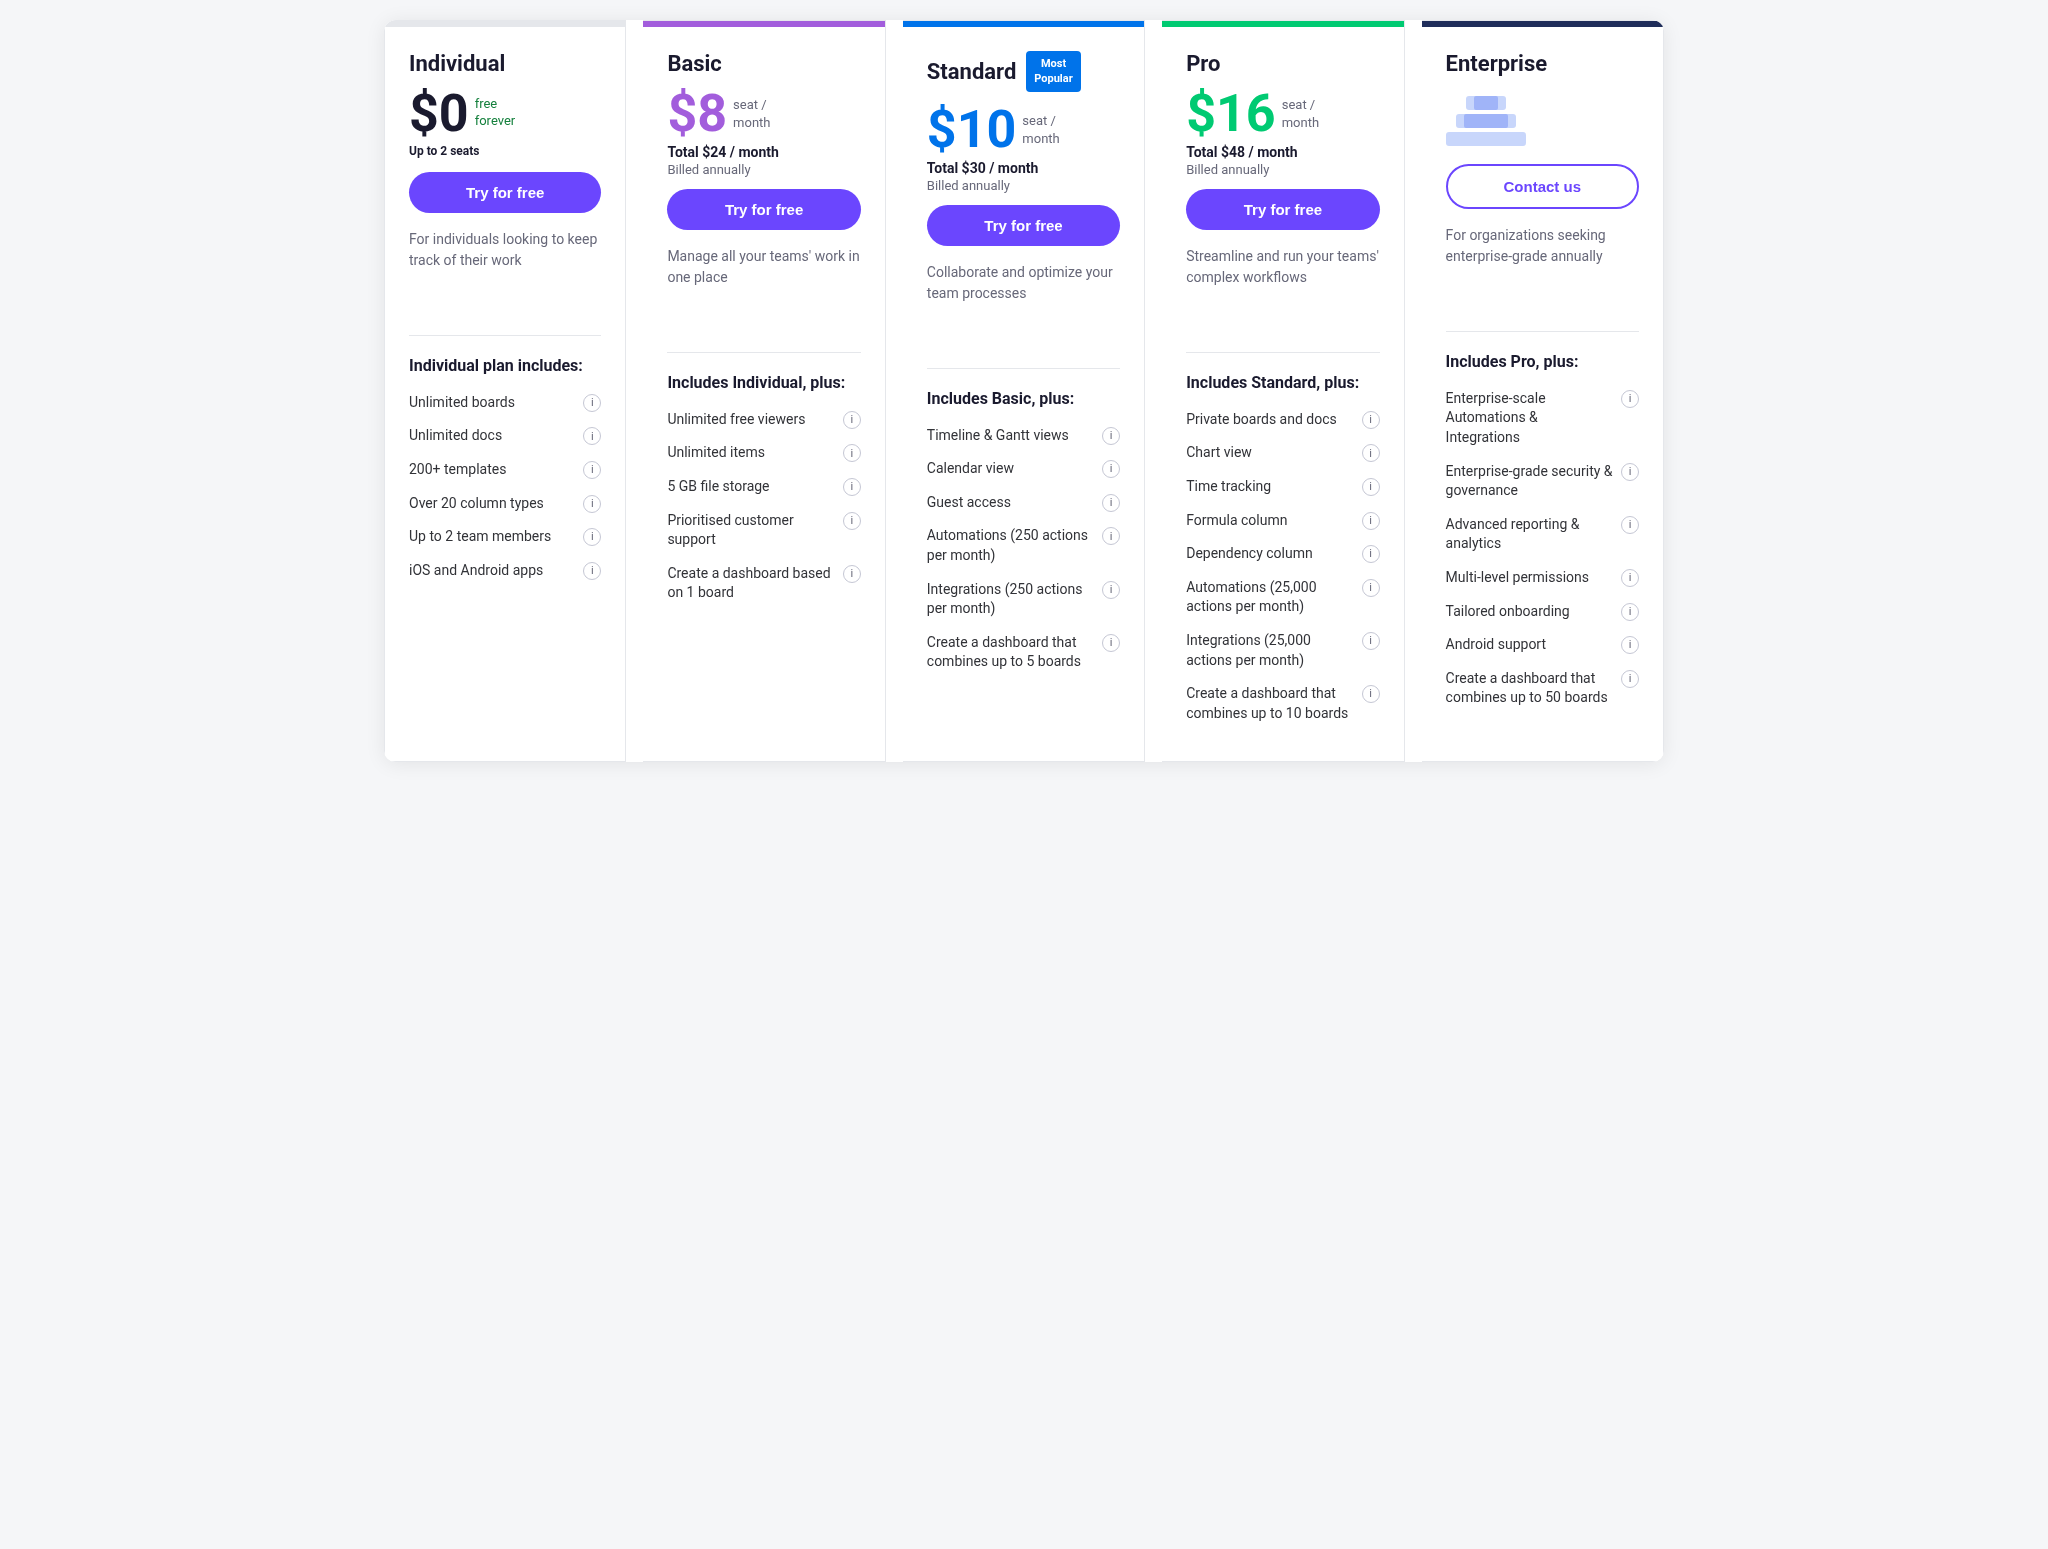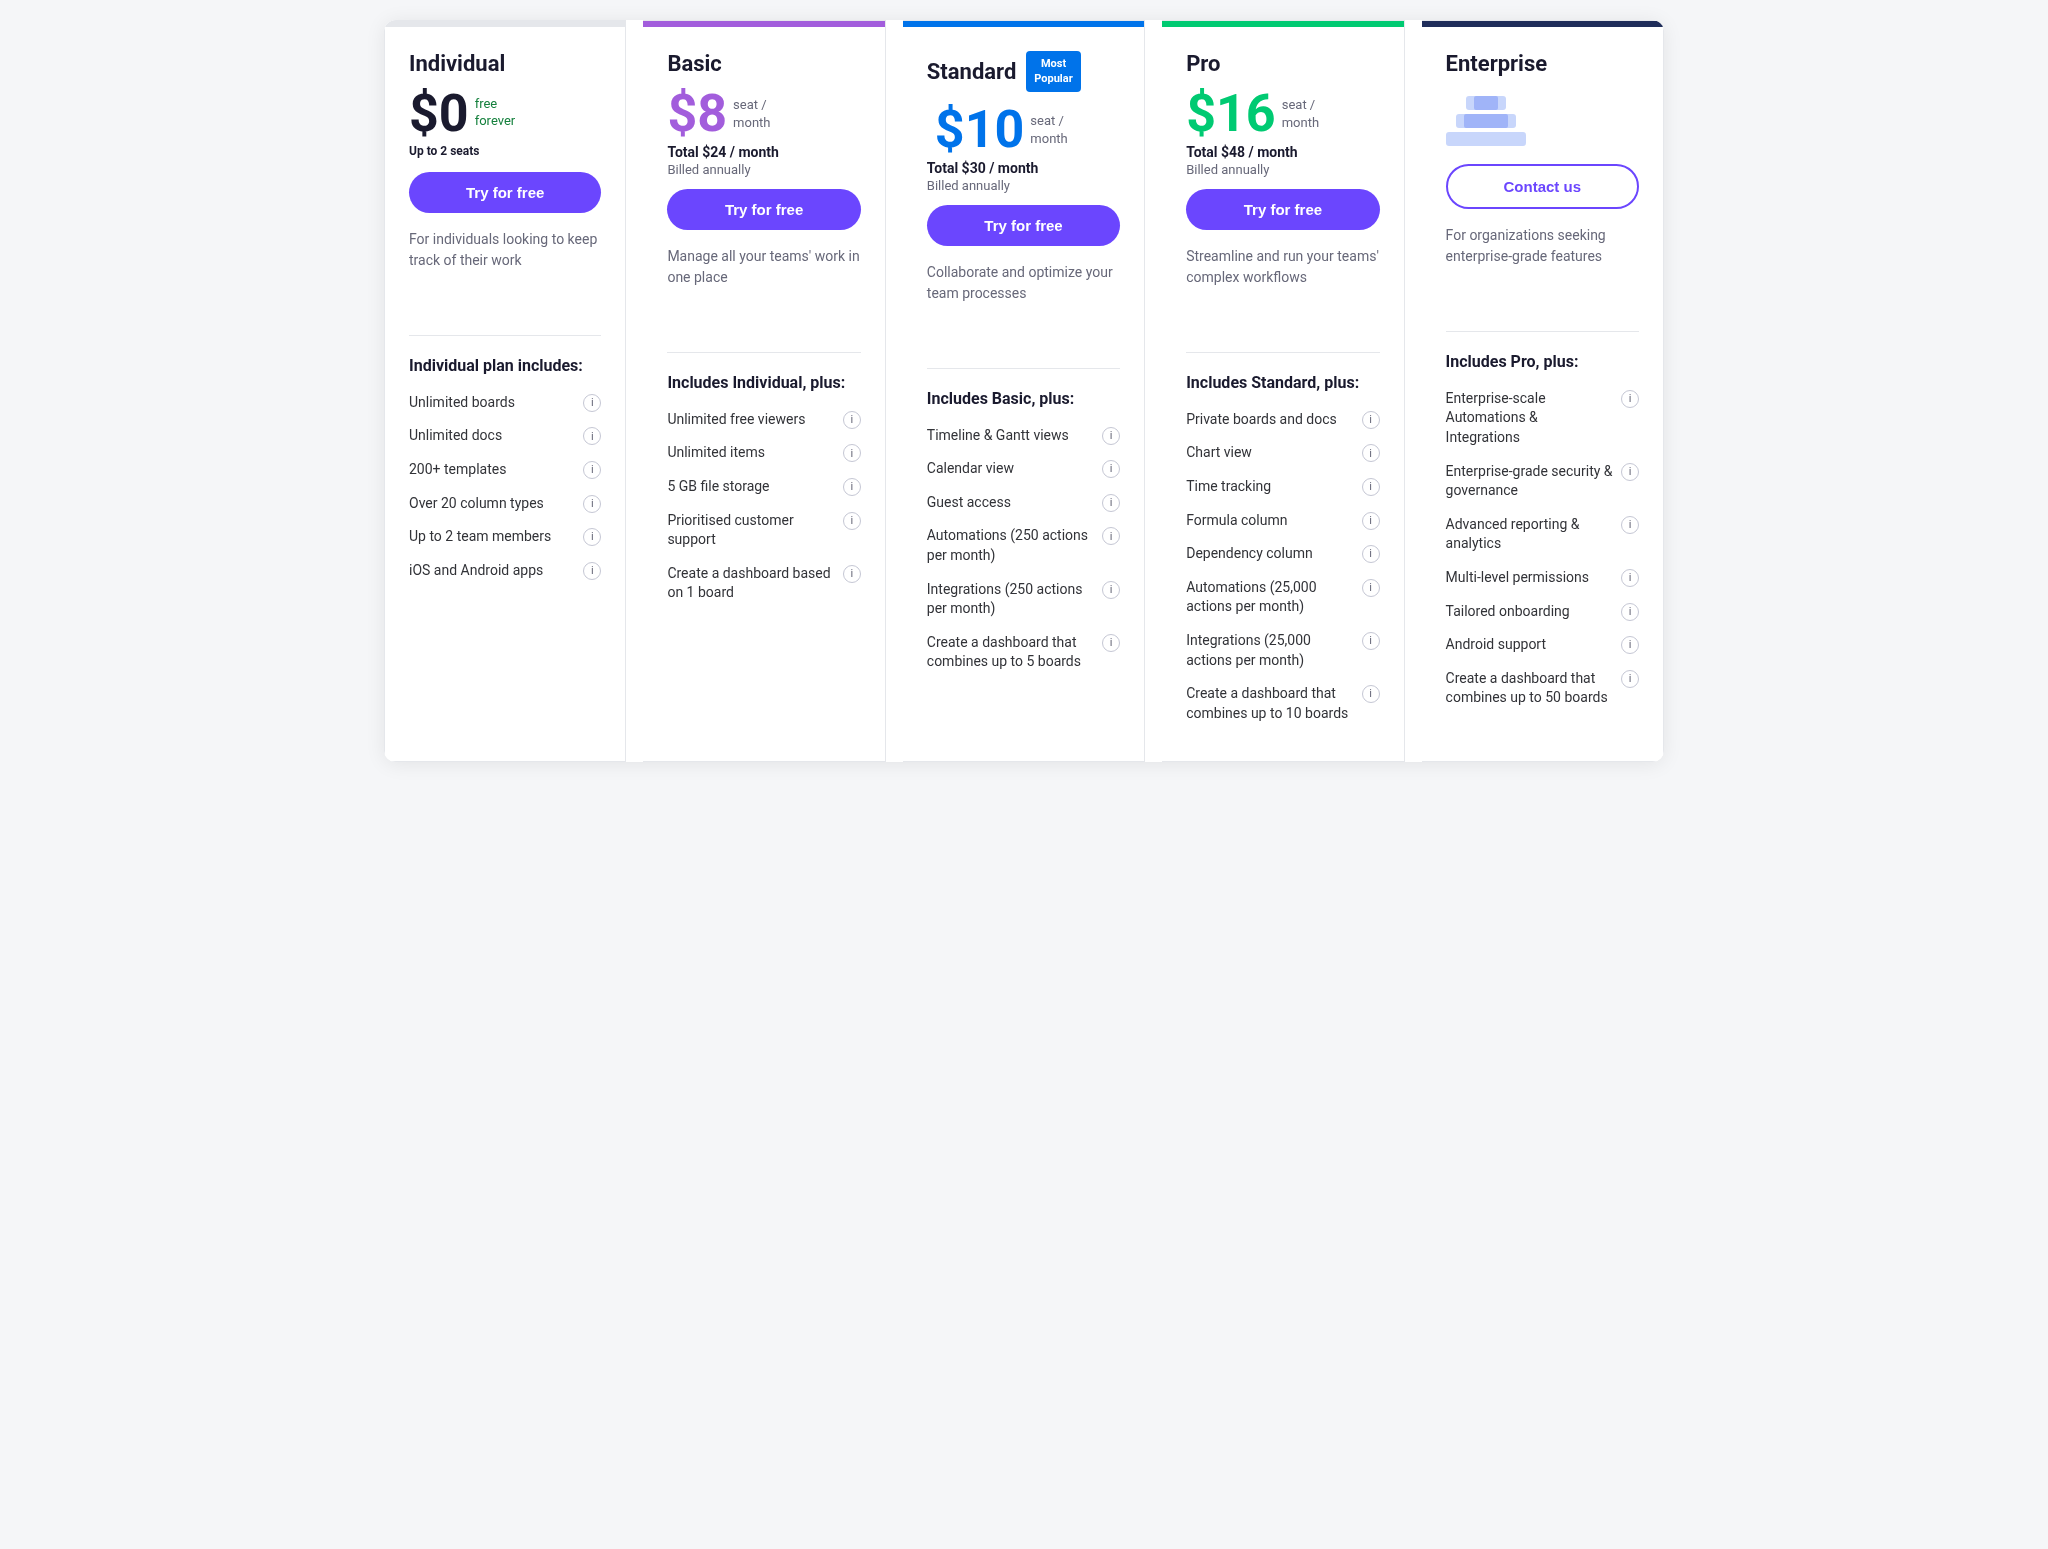--- a/index.html
+++ b/index.html
@@ -242,21 +242,21 @@
         </div>
       </div>
     </div>
     <div class="plan-card">
       <div class="plan-top-bar" style="background: rgb(0, 115, 234);"></div>
       <div class="plan-header"><div class="plan-name">
           <span>Standard</span>
           <span class="most-popular-badge" style="white-space: pre-line;">Most
 Popular</span>
         </div><div class="price-row">
-          <span class="price-amount" style="color: rgb(0, 115, 234); margin-left: 8px;">$10</span>
+          <span class="price-amount" style="color: rgb(0, 115, 234);">$10</span>
           <div class="price-details">seat /<br>month</div>
         </div><div class="total-price">Total $30 / month</div><div class="billed-text">Billed annually</div><button class="cta-button cta-filled" style="background: rgb(107, 70, 254); color: rgb(255, 255, 255);">Try for free</button><div class="plan-description">Collaborate and optimize your team processes</div></div>
       <hr class="divider">
       <div class="features-section">
         <div class="features-title">Includes Basic, plus:</div>
         <div class="feature-item">
           <span class="feature-text">Timeline &amp; Gantt views</span>
           <div class="info-icon">i</div>
         </div>
         <div class="feature-item">
@@ -330,21 +330,21 @@
       <div class="plan-top-bar" style="background: rgb(31, 45, 90);"></div>
       <div class="plan-header"><div class="plan-name">
           <span>Enterprise</span>
         </div><div style="margin-bottom: 12px;">
       <svg width="80" height="60" viewBox="0 0 80 60" fill="none" xmlns="http://www.w3.org/2000/svg">
         <rect x="20" y="8" width="40" height="14" rx="3" fill="#c8d6fb"></rect>
         <rect x="10" y="26" width="60" height="14" rx="3" fill="#c8d6fb"></rect>
         <rect x="0" y="44" width="80" height="14" rx="3" fill="#c8d6fb"></rect>
         <rect x="28" y="8" width="24" height="14" rx="2" fill="#a0b4f8"></rect>
         <rect x="18" y="26" width="44" height="14" rx="2" fill="#a0b4f8"></rect>
-      </svg></div><button class="cta-button cta-outline" style="background: transparent; color: rgb(107, 70, 254); border: 2px solid rgb(107, 70, 254);">Contact us</button><div class="plan-description">For organizations seeking enterprise-grade features</div></div>
+      </svg></div><button class="cta-button cta-outline" style="background: transparent; color: rgb(107, 70, 254); border: 2px solid rgb(107, 70, 254);">Contact us</button><div class="plan-description">For organizations seeking enterprise-grade annually</div></div>
       <hr class="divider">
       <div class="features-section">
         <div class="features-title">Includes Pro, plus:</div>
         <div class="feature-item">
           <span class="feature-text">Enterprise-scale Automations &amp; Integrations</span>
           <div class="info-icon">i</div>
         </div>
         <div class="feature-item">
           <span class="feature-text">Enterprise-grade security &amp; governance</span>
           <div class="info-icon">i</div>

